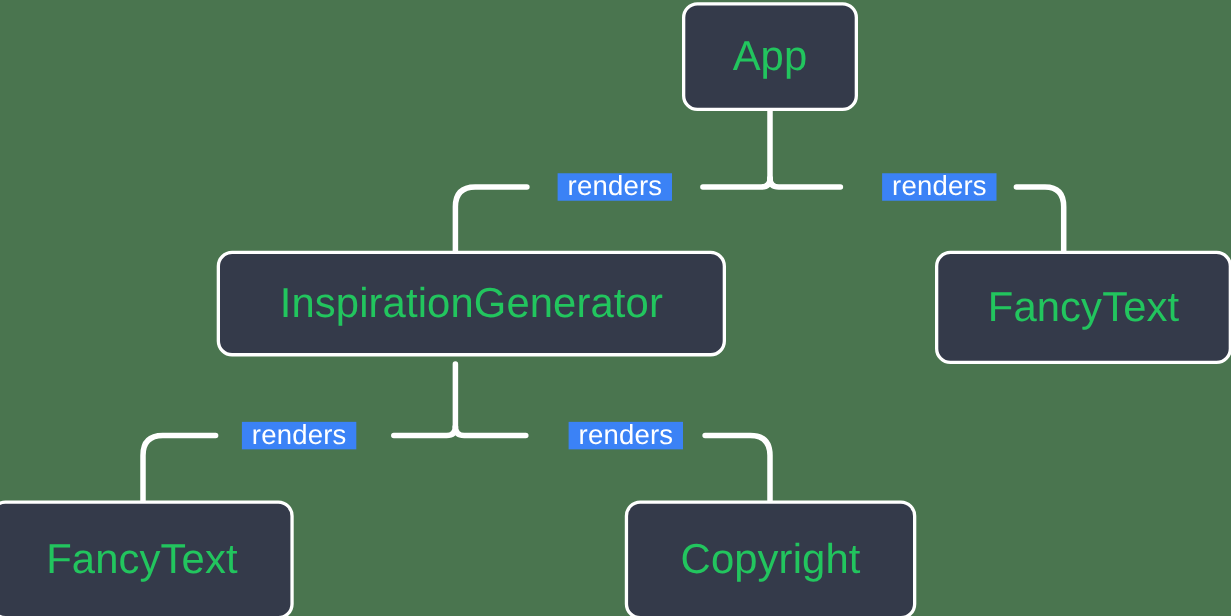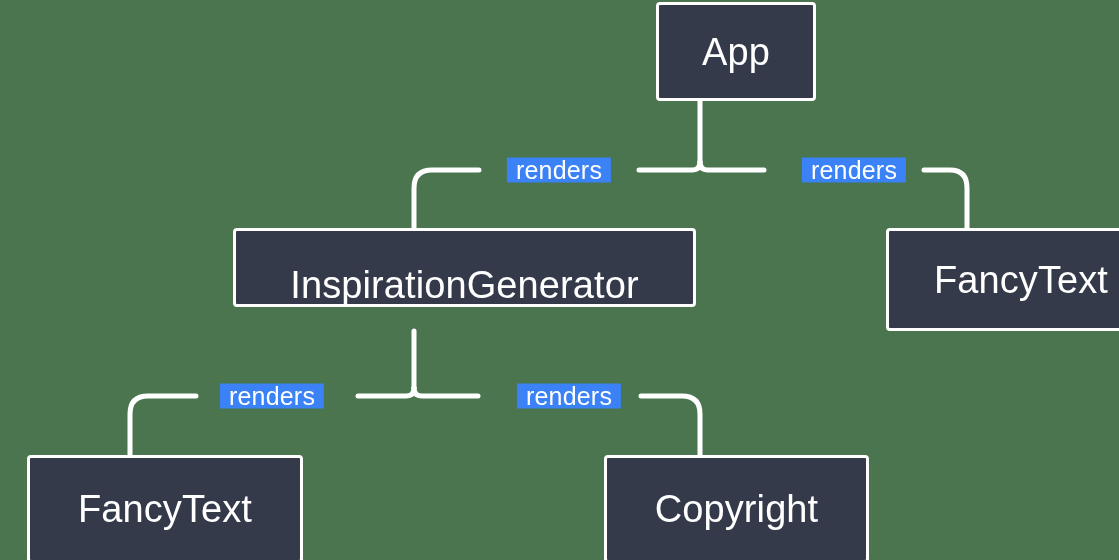--- a/index.html
+++ b/index.html
@@ -20,32 +20,31 @@
     position: absolute;
     inset: 0;
     width: 1119px;
     height: 560px;
   }
   .node {
     position: absolute;
     box-sizing: border-box;
     background: #343a4a;
     border: 3px solid #ffffff;
-    border-radius: 4px;
+    border-radius: 14px;
     display: flex;
     align-items: center;
     justify-content: center;
-    color: #ffffff;
+    color: #22c55e;
     font-family: "Liberation Sans", "DejaVu Sans", sans-serif;
     font-size: 38px;
     font-weight: 400;
     letter-spacing: 0.1px;
     white-space: nowrap;
     z-index: 2;
-    margin-left: 36px;
   }
   .node-label {
     line-height: 1;
     padding: 0 4px;
   }
   .edge-label {
     position: absolute;
     color: #ffffff;
     font-family: "Liberation Sans", "DejaVu Sans", sans-serif;
     font-size: 25px;
@@ -54,21 +53,21 @@
     white-space: nowrap;
     transform: translate(-50%, -50%);
     z-index: 3;
     background: #3b82f6;
     padding: 0 9px;
     line-height: 1;
   }
 
   
   #node-app            { left: 620px; top: 2px;   width: 160px; height: 99px; }
-  #node-inspiration    { left: 197px; top: 228px; width: 463px; height: 79px; align-items: flex-end; }
+  #node-inspiration    { left: 197px; top: 228px; width: 463px; height: 96px; }
   #node-fancytext-right{ left: 850px; top: 228px; width: 270px; height: 103px; }
   #node-fancytext-left { left: -9px;  top: 455px; width: 276px; height: 108px; }
   #node-copyright      { left: 568px; top: 455px; width: 265px; height: 108px; }
 </style>
 </head>
 <body>
 
 <div id="diagram-root">
 
   <svg id="edge-layer" viewBox="0 0 1119 560" xmlns="http://www.w3.org/2000/svg" fill="none">

